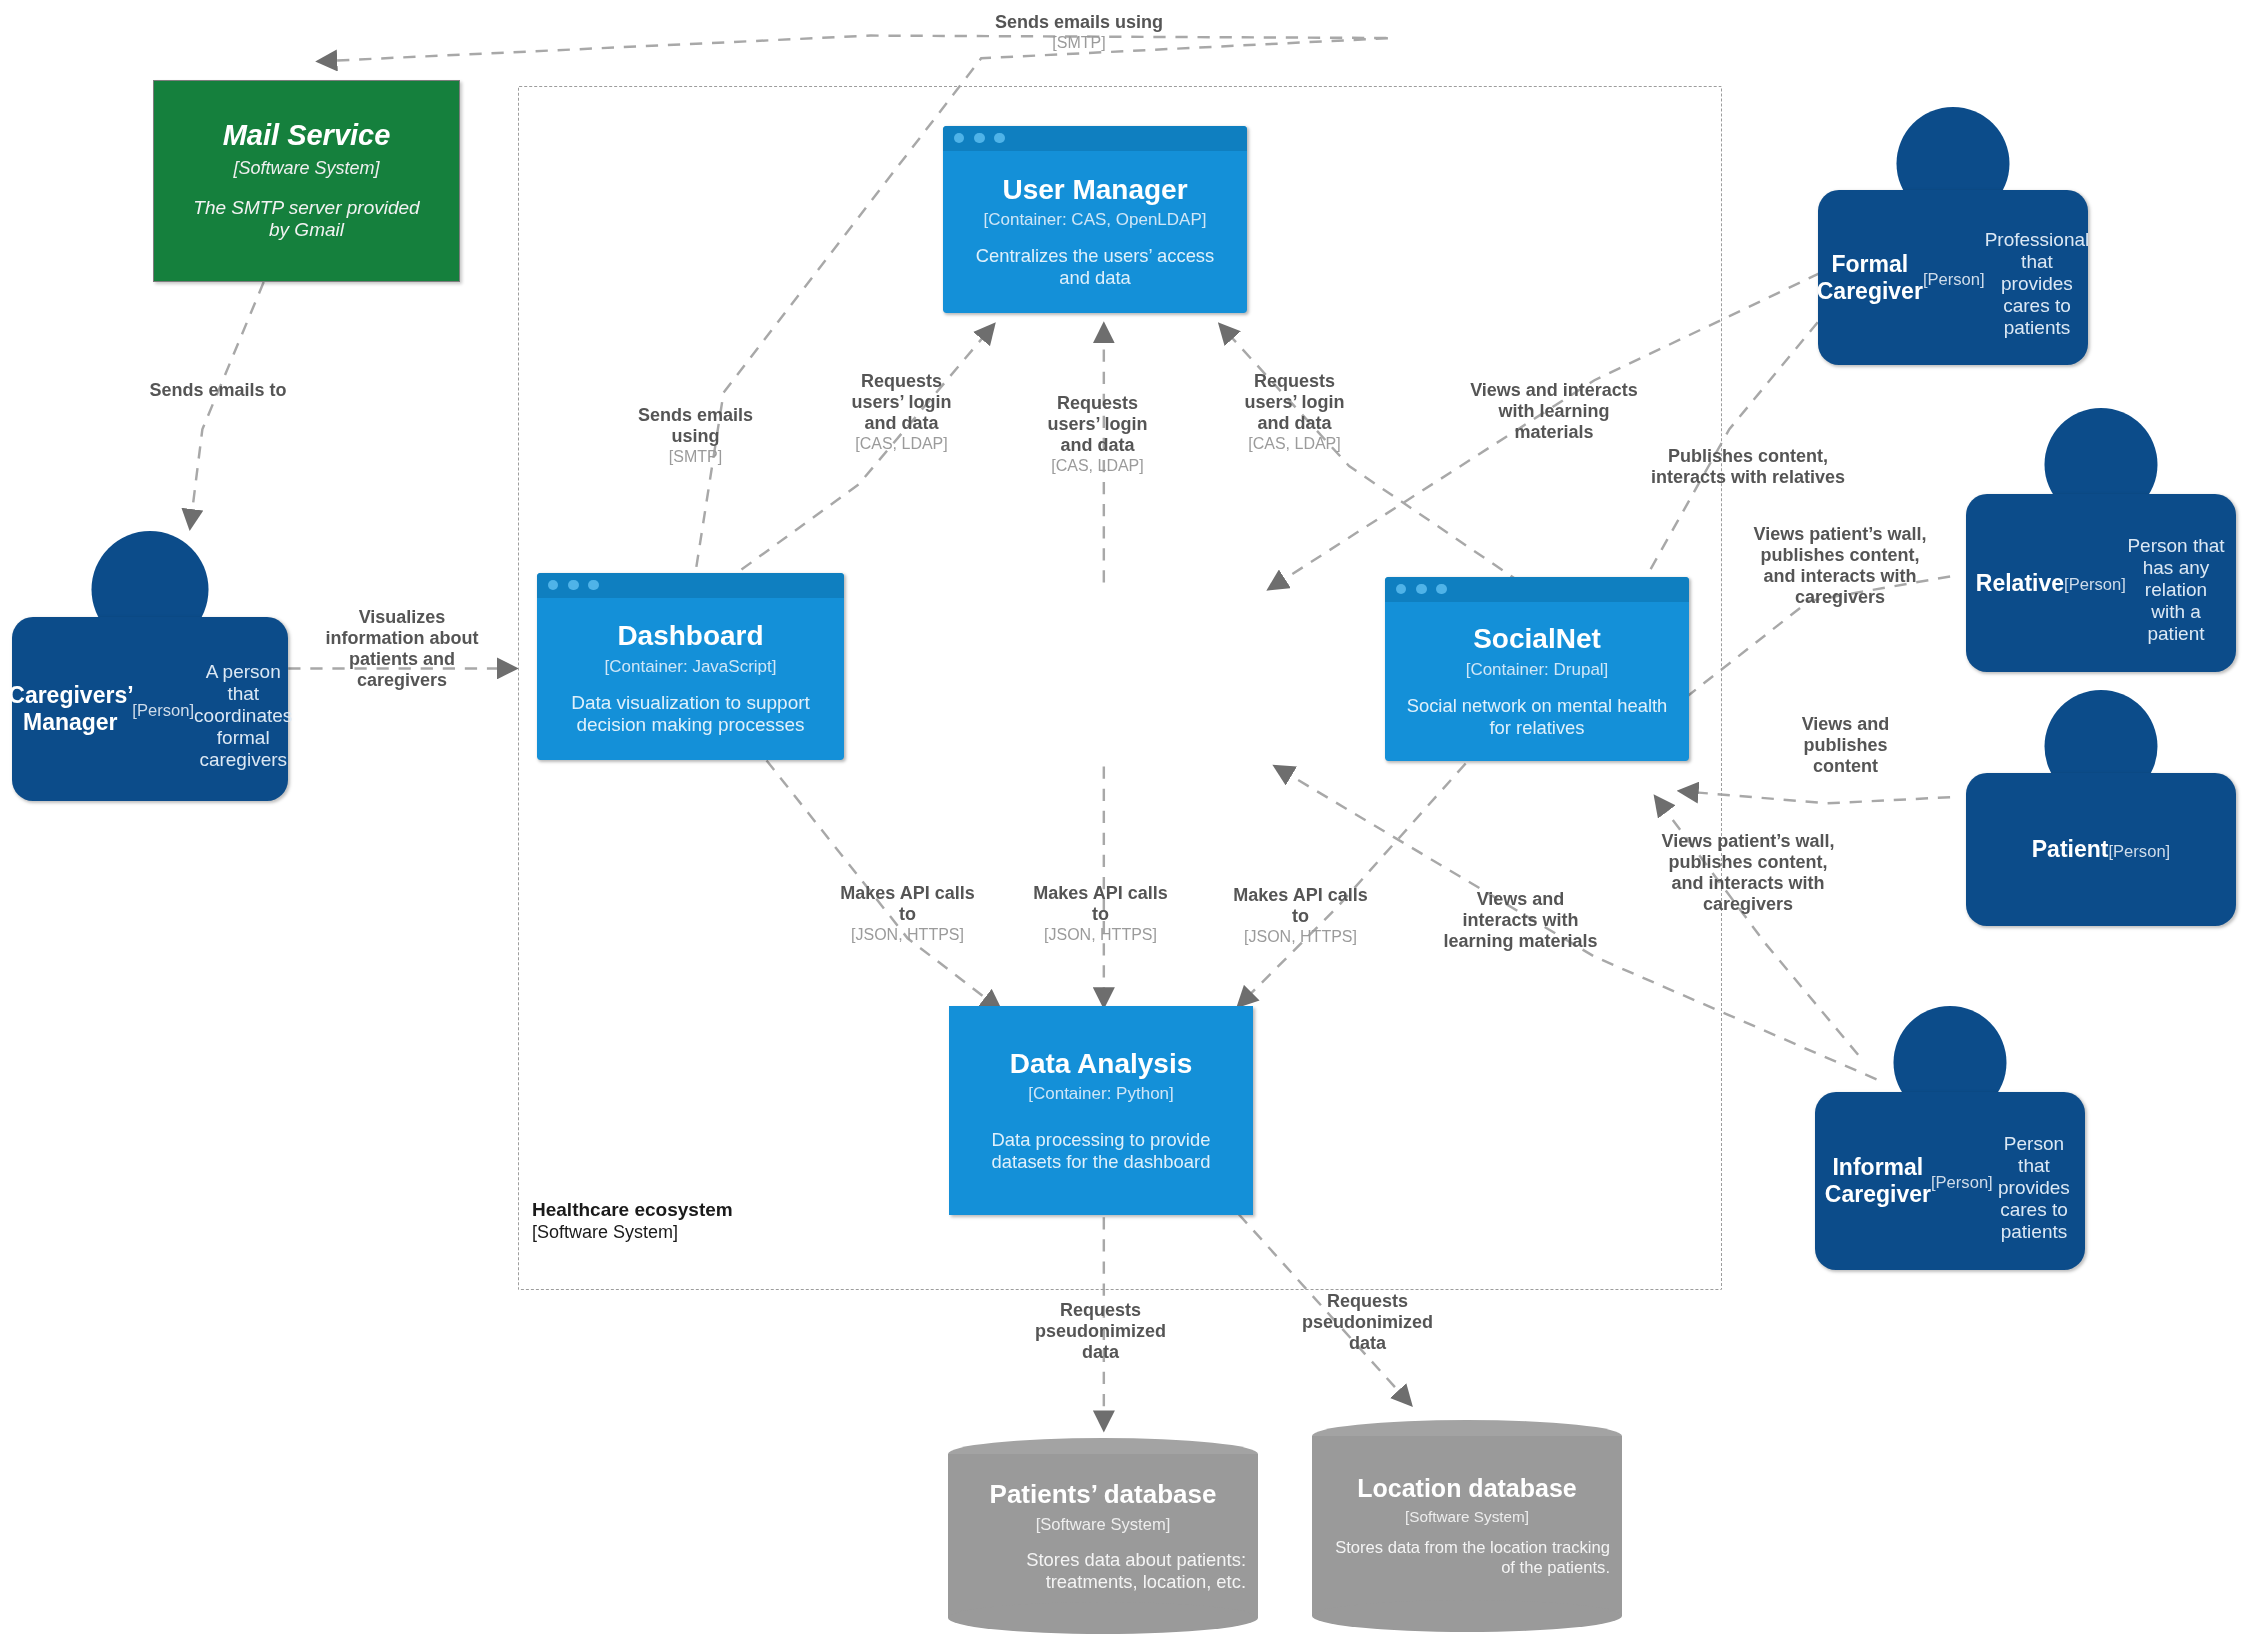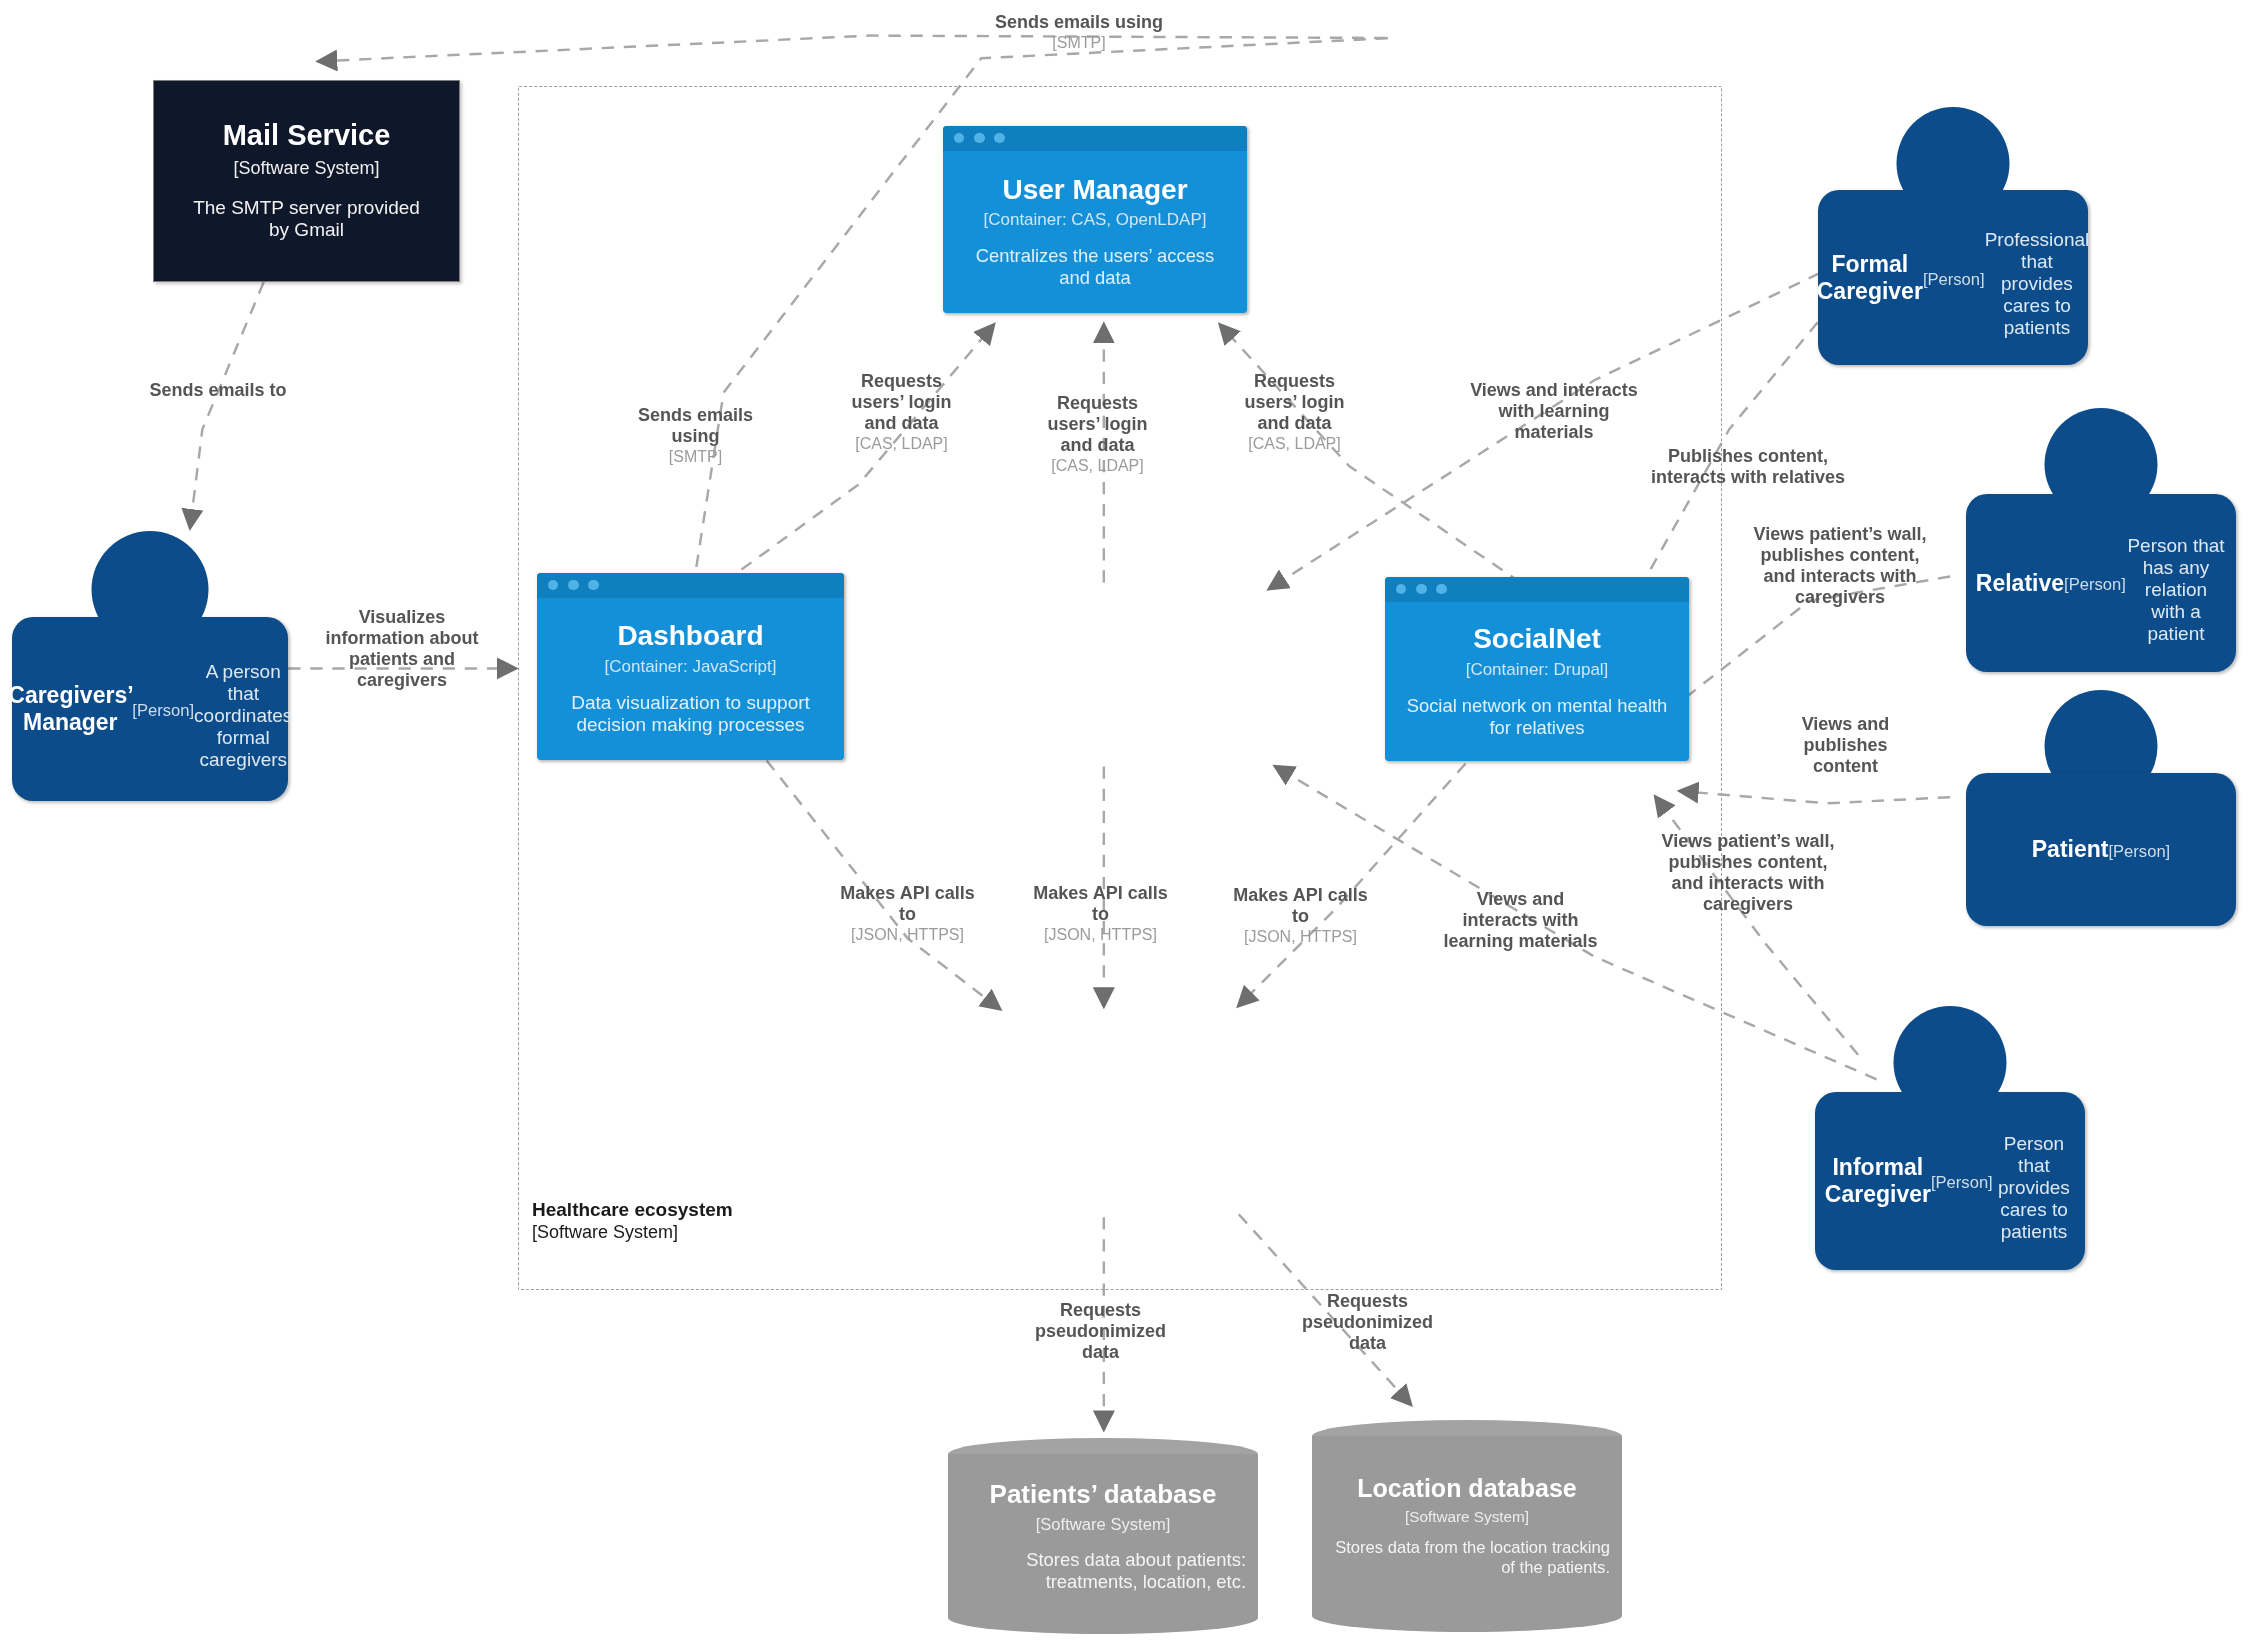--- a/index.html
+++ b/index.html
@@ -18,21 +18,21 @@
   .container-node{background:#1490d8;border-radius:3.7px;box-shadow:1.8px 1.8px 3.1px rgba(0,0,0,.28);}
   .chrome{position:absolute;left:0;top:0;right:0;height:24.5px;background:#0f7fc0;
           border-top-left-radius:3.7px;border-top-right-radius:3.7px;display:flex;align-items:center;gap:9.8px;padding-left:11px;}
   .chrome i{display:block;width:10.4px;height:10.4px;border-radius:50%;background:#4fb3e8;}
   .container-node .body{padding-top:24.5px;display:flex;flex-direction:column;align-items:center;justify-content:center;height:100%;width:100%;box-sizing:border-box;}
 
   
   .plain-node{background:#1490d8;box-shadow:1.8px 1.8px 3.1px rgba(0,0,0,.28);}
 
   
-  .ext-node{background:#0f172a;border:1.2px solid #7d7d7d;box-shadow:1.8px 1.8px 3.1px rgba(0,0,0,.22);}
+  .ext-node{background:#15803d;border:1.2px solid #7d7d7d;box-shadow:1.8px 1.8px 3.1px rgba(0,0,0,.22);font-style:italic;}
   .ext-node .typ{color:#efefef;}
   .ext-node .dsc{color:#f2f2f2;}
 
   
   .person{position:absolute;}
   .person .head{position:absolute;left:50%;transform:translateX(-50%);top:0;border-radius:50%;background:#0c4c8a;}
   .person .torso{position:absolute;left:0;right:0;bottom:0;background:#0c4c8a;border-radius:21px;
         display:flex;flex-direction:row;align-items:center;justify-content:center;text-align:center;color:#fff;
         box-shadow:1.2px 1.8px 3.1px rgba(0,0,0,.25);}
   .person .ttl{font-weight:bold;}
@@ -156,20 +156,25 @@
       <i></i>
       <i></i>
     </div>
     <div class="body">
       <div class="ttl" style="font-size:28px;">SocialNet</div>
       <div class="typ" style="font-size:17px;margin-top:6.1px;">[Container: Drupal]</div>
       <div class="dsc" style="font-size:18.4px;margin-top:16px;width:88%;">Social network on mental health for relatives</div>
     </div>
   </div>
 
+  <div class="node plain-node" style="left:949px;top:1006px;width:304px;height:209px;">
+    <div class="ttl" style="font-size:28px;">Data Analysis</div>
+    <div class="typ" style="font-size:17px;margin-top:6.1px;">[Container: Python]</div>
+    <div class="dsc" style="font-size:18.4px;margin-top:26px;width:88%;">Data processing to provide datasets for the dashboard</div>
+  </div>
 
   <div class="db" style="left:948px;top:1438px;width:310px;height:196px;">
     <div class="cap top"></div>
     <div class="cyl"></div>
     <div class="cap bot"></div>
     <div class="txt">
       <div class="ttl" style="font-size:26px;">Patients’ database</div>
       <div class="typ" style="font-size:16.6px;margin-top:4.9px;">[Software System]</div>
       <div class="dsc" style="font-size:18.4px;margin-top:14.7px;">Stores data about patients: treatments, location, etc.</div>
     </div>

